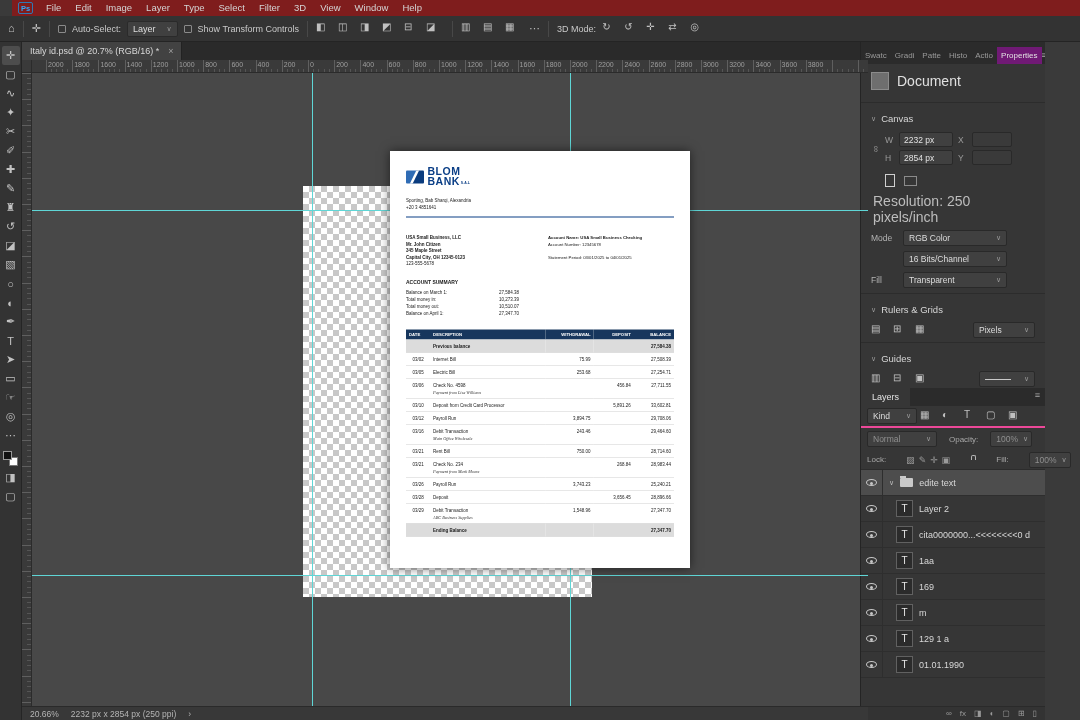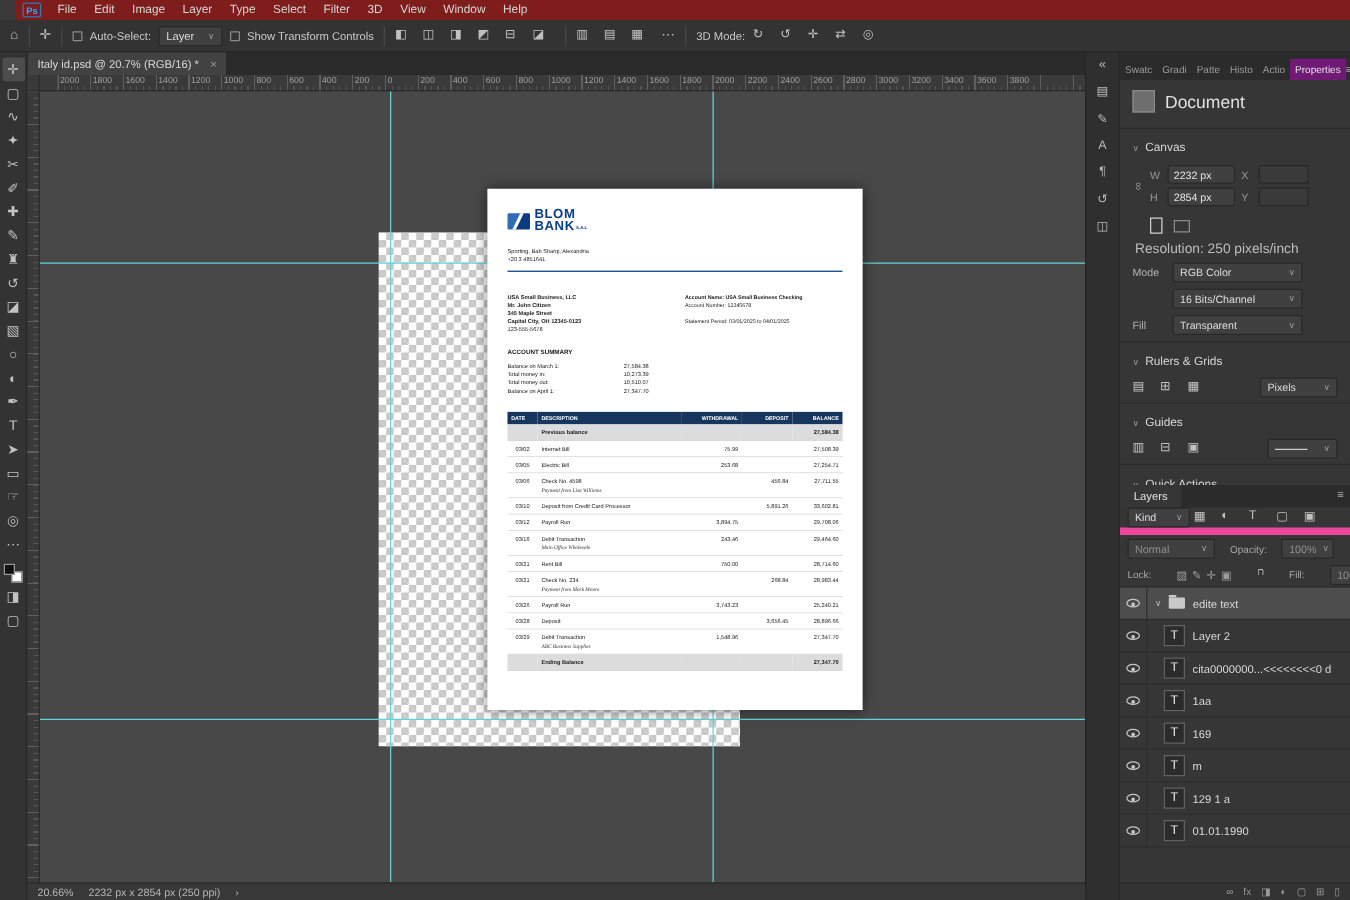--- a/index.html
+++ b/index.html
@@ -96,21 +96,21 @@
     color:#c2c2c2;font-size:11px;border-radius:2px}
   .tool.selected{background:#4d4d4d}
   .swatches{position:relative;width:15px;height:15px;margin:6px 0 2px}
   .sw-bg{position:absolute;right:0;bottom:0;width:9px;height:9px;background:#fff;border:1px solid #777}
   .sw-fg{position:absolute;left:0;top:0;width:9px;height:9px;background:#111;border:1px solid #999}
   
   #strip{position:absolute;left:868px;top:42px;width:27px;height:678px;background:#2f2f2f;
     border-left:1px solid #242424;display:flex;flex-direction:column;align-items:center;
     padding-top:4px;gap:10px;color:#b8b8b8;font-size:10px}
   
-  #panels{position:absolute;left:895px;top:42px;width:185px;height:678px;background:#363636;
+  #panels{position:absolute;left:860px;top:42px;width:185px;height:678px;background:#363636;
     border-left:1px solid #242424}
   #panel-tabs{height:22px;background:#2b2b2b;display:flex;align-items:flex-end;font-size:8px;color:#9a9a9a;overflow:hidden}
   .ptab{padding:4px 4px;white-space:nowrap}
   .ptab.active{background:#701a75;color:#e2e2e2}
   .pmenu{margin-left:auto;padding:0 5px 4px 0;color:#aaa;font-size:9px}
   #props{height:324px;overflow:hidden;padding:6px 10px;color:#b9b9b9;font-size:9px;position:relative}
   .p-docrow{display:flex;align-items:center;gap:8px;padding:2px 0 8px}
   .p-docicon{width:18px;height:18px;background:#6e6e6e;border:1px solid #8b8b8b}
   .p-doclabel{font-size:14px;color:#e0e0e0}
   .p-divider{height:1px;background:#2c2c2c;margin:4px -10px}
@@ -120,36 +120,36 @@
   .linkcol{width:10px;color:#9a9a9a;display:flex;align-items:center;justify-content:center}
   .linkglyph{display:inline-block;transform:rotate(90deg);font-size:9px}
   .fieldrow{display:flex;align-items:center;gap:5px;margin:3px 0}
   .f-label{width:9px;color:#9a9a9a;font-size:8.5px}
   .f-input{width:54px;height:15px;background:#404040;border:1px solid #292929;border-radius:2px;
     color:#e2e2e2;font-size:8.5px;display:flex;align-items:center;padding:0 4px}
   .f-input.dim{width:40px;color:#777;background:#3a3a3a}
   .ori-row{margin:6px 0 4px 14px;display:flex;align-items:center}
   .ori-p{width:10px;height:13px;border:1px solid #cfcfcf;display:inline-block}
   .ori-l{width:13px;height:10px;border:1px solid #8b8b8b;display:inline-block;margin-left:9px}
-  .res-line{margin:6px 0 4px 2px;font-size:11px;color:#bdbdbd}
+  .res-line{margin:6px 0 4px 2px;font-size:14px;color:#bdbdbd}
   .selrow{display:flex;align-items:center;gap:6px;margin:5px 0}
   .selrow.indent{margin-left:32px}
   .sel-label{width:26px;color:#b3b3b3;font-size:8.5px}
   .sel{height:16px;background:#404040;border:1px solid #292929;border-radius:2px;color:#ddd;
     font-size:8.5px;display:flex;align-items:center;justify-content:space-between;padding:0 5px}
   .sel.dim{color:#8f8f8f}
   .w104{width:104px}.w62{width:62px}.w56{width:56px}.w50{width:50px}.w70{width:70px}.w42{width:42px}
   .rg-row,.g-row{display:flex;align-items:center;justify-content:space-between;margin:2px 0 4px}
   .gicon{width:18px;height:15px;display:flex;align-items:center;justify-content:center;
     color:#c0c0c0;font-size:10px}
   .line-swatch{width:26px;border-top:1px solid #c9c9c9;display:inline-block}
   
   #layers-tabbar{height:18px;background:#2b2b2b;display:flex;align-items:stretch}
   .ltab{padding:3px 11px;background:#363636;color:#e2e2e2;font-size:9px;display:flex;align-items:center}
-  .l-filter{display:flex;align-items:center;gap:3px;padding:3px 6px;height:22px;border-bottom:6px solid #ec4899}
+  .l-filter{display:flex;align-items:center;gap:3px;padding:3px 6px;height:22px;border-bottom:2px solid #ec4899}
   .l-blend{display:flex;align-items:center;gap:12px;padding:0 6px;height:22px;font-size:8px;color:#a8a8a8}
   .l-lock{display:flex;align-items:center;gap:20px;padding:0 6px;height:20px;font-size:8px;color:#a8a8a8;
     border-bottom:1px solid #2c2c2c}
   .lock-ic{color:#9b9b9b;font-size:9px}
   #layers-list{height:262px;overflow:hidden}
   .lrow{height:26px;display:flex;align-items:stretch;border-bottom:1px solid #2e2e2e}
   .lrow.selected{background:#4d4d4d}
   .l-eye{width:22px;display:flex;align-items:center;justify-content:center;border-right:1px solid #2e2e2e}
   .eye{position:relative;width:11px;height:7px;border:1px solid #c6c6c6;border-radius:50%;display:inline-block}
   .eye::after{content:'';position:absolute;left:3px;top:1.5px;width:3px;height:3px;background:#c6c6c6;border-radius:50%}

